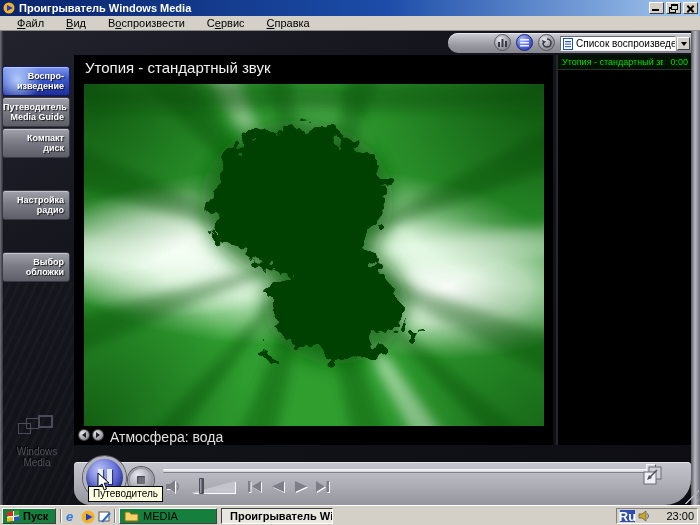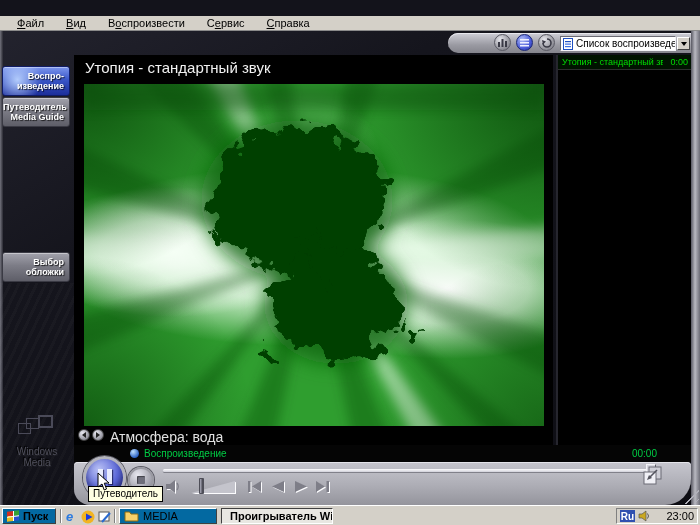--- a/index.html
+++ b/index.html
@@ -116,42 +116,62 @@
   
   #wm-texture { position:absolute; left:0; top:252px; width:74px; height:222px;
     background:repeating-linear-gradient(115deg, rgba(255,255,255,.025) 0 3px, transparent 3px 8px); }
   #wm-logo { position:absolute; left:4px; top:415px; width:66px; text-align:center; color:#50505c;
     font-size:10px; line-height:11px; text-shadow:-1px -1px 1px #000, 1px 1px 1px rgba(255,255,255,.07); }
   .wmsq { position:absolute; border:1px solid #4a4a58; }
 
   
   #taskbar { position:absolute; left:0; top:505px; width:700px; height:20px; background:#d4d0c8;
     border-top:1px solid #fff; }
-  .tk-btn { position:absolute; top:2px; height:16px; background:#0369a1; border:1px solid;
+  .tk-btn { position:absolute; top:2px; height:16px; background:#15803d; border:1px solid;
     border-color:#fff #404040 #404040 #fff; display:flex; align-items:center; font-size:11px; color:#000;
     padding:0 4px; white-space:nowrap; overflow:hidden; }
   .tk-btn.pressed { border-color:#404040 #fff #fff #404040; background:#e9e7e2; font-weight:bold; }
   .tk-sep { position:absolute; top:3px; width:2px; height:14px; border-left:1px solid #808080; border-right:1px solid #fff; }
   #tray { position:absolute; right:2px; top:2px; width:82px; height:16px; border:1px solid;
     border-color:#808080 #fff #fff #808080; display:flex; align-items:center; padding:0 3px; gap:3px; }
-  #lang-ind { width:15px; height:12px; background:#3050b0; color:#fff; font-size:10px; font-weight:bold;
+  #lang-ind { width:15px; height:12px; background:#3050b0; color:#fff; font-size:13px; font-weight:bold;
     display:flex; align-items:center; justify-content:center; }
   #clock { font-size:11px; color:#000; margin-left:auto; }
   .flag { display:inline-block; width:12px; height:10px; margin-right:4px; transform:skewY(-6deg);
     background:
      linear-gradient(#fff,#fff) 50% 0/1px 100% no-repeat,
      linear-gradient(#fff,#fff) 0 50%/100% 1px no-repeat,
      conic-gradient(#35a035 0 25%, #2a50d0 0 50%, #e8c020 0 75%, #d03020 0 100%); }
   u { text-decoration:underline; }
 </style>
 </head>
 <body>
 
 <div id="app">
 
+  <div id="titlebar">
+    <svg width="12" height="12">
+        <circle cx="6" cy="6" r="5.5" fill="#f2b422"></circle>
+        <polygon points="4,3 10,6 4,9" fill="#1a3ae0"></polygon>
+      </svg>
+    <span class="tb-title">Проигрыватель Windows Media</span>
+    <div class="tb-btns">
+      <div class="tbb">
+          <i class="g-min"></i>
+        </div>
+      <div class="tbb">
+          <i class="g-rst2"></i>
+          <i class="g-rst1"></i>
+        </div>
+      <div class="tbb">
+          <i class="g-x1"></i>
+          <i class="g-x2"></i>
+        </div>
+    </div>
+  </div>
 
   <div id="menubar">
     <span class="menu-item"><u>Ф</u>айл</span>
     <span class="menu-item"><u>В</u>ид</span>
     <span class="menu-item">В<u>о</u>спроизвести</span>
     <span class="menu-item">С<u>е</u>рвис</span>
     <span class="menu-item"><u>С</u>правка</span>
   </div>
 
   <div id="player">
@@ -192,20 +212,28 @@
         <i class="caret-down"></i>
       </div>
 
     <div class="side-btn" style="top:66px">
       <span>Путеводитель</span>
       <span>Media Guide</span>
     </div>
     <div class="side-btn active" style="top:35px">
       <span>Воспро-</span>
       <span>изведение</span>
+    </div>
+    <div class="side-btn" style="top:97px">
+      <span>Компакт</span>
+      <span>диск</span>
+    </div>
+    <div class="side-btn" style="top:159px">
+      <span>Настройка</span>
+      <span>радио</span>
     </div>
     <div class="side-btn" style="top:221px">
       <span>Выбор</span>
       <span>обложки</span>
     </div>
 
     <div id="wm-texture"></div>
     <div>
       <i class="wmsq" style="left:18px; top:392px; width:13px; height:11px;"></i>
       <i class="wmsq" style="left:26px; top:387px; width:13px; height:11px;"></i>
@@ -296,25 +324,20 @@
 
     <div id="playlist-panel">
       <div class="pl-row">
         <span class="pl-title">Утопия - стандартный звук</span>
         <span class="pl-dur">0:00</span>
       </div>
     </div>
 
     <div id="right-frame"></div>
 
-    <div id="status-bar">
-      <i id="status-icon"></i>
-      <span id="status-text">Воспроизведение</span>
-      <span id="elapsed">00:00</span>
-    </div>
 
     <div id="ctrl-panel"></div>
 
     <div id="seek-bar"></div>
     <div id="seek-handle">
         <i></i>
       </div>
 
     <div id="pause-btn">
       <span class="pause-bars">

